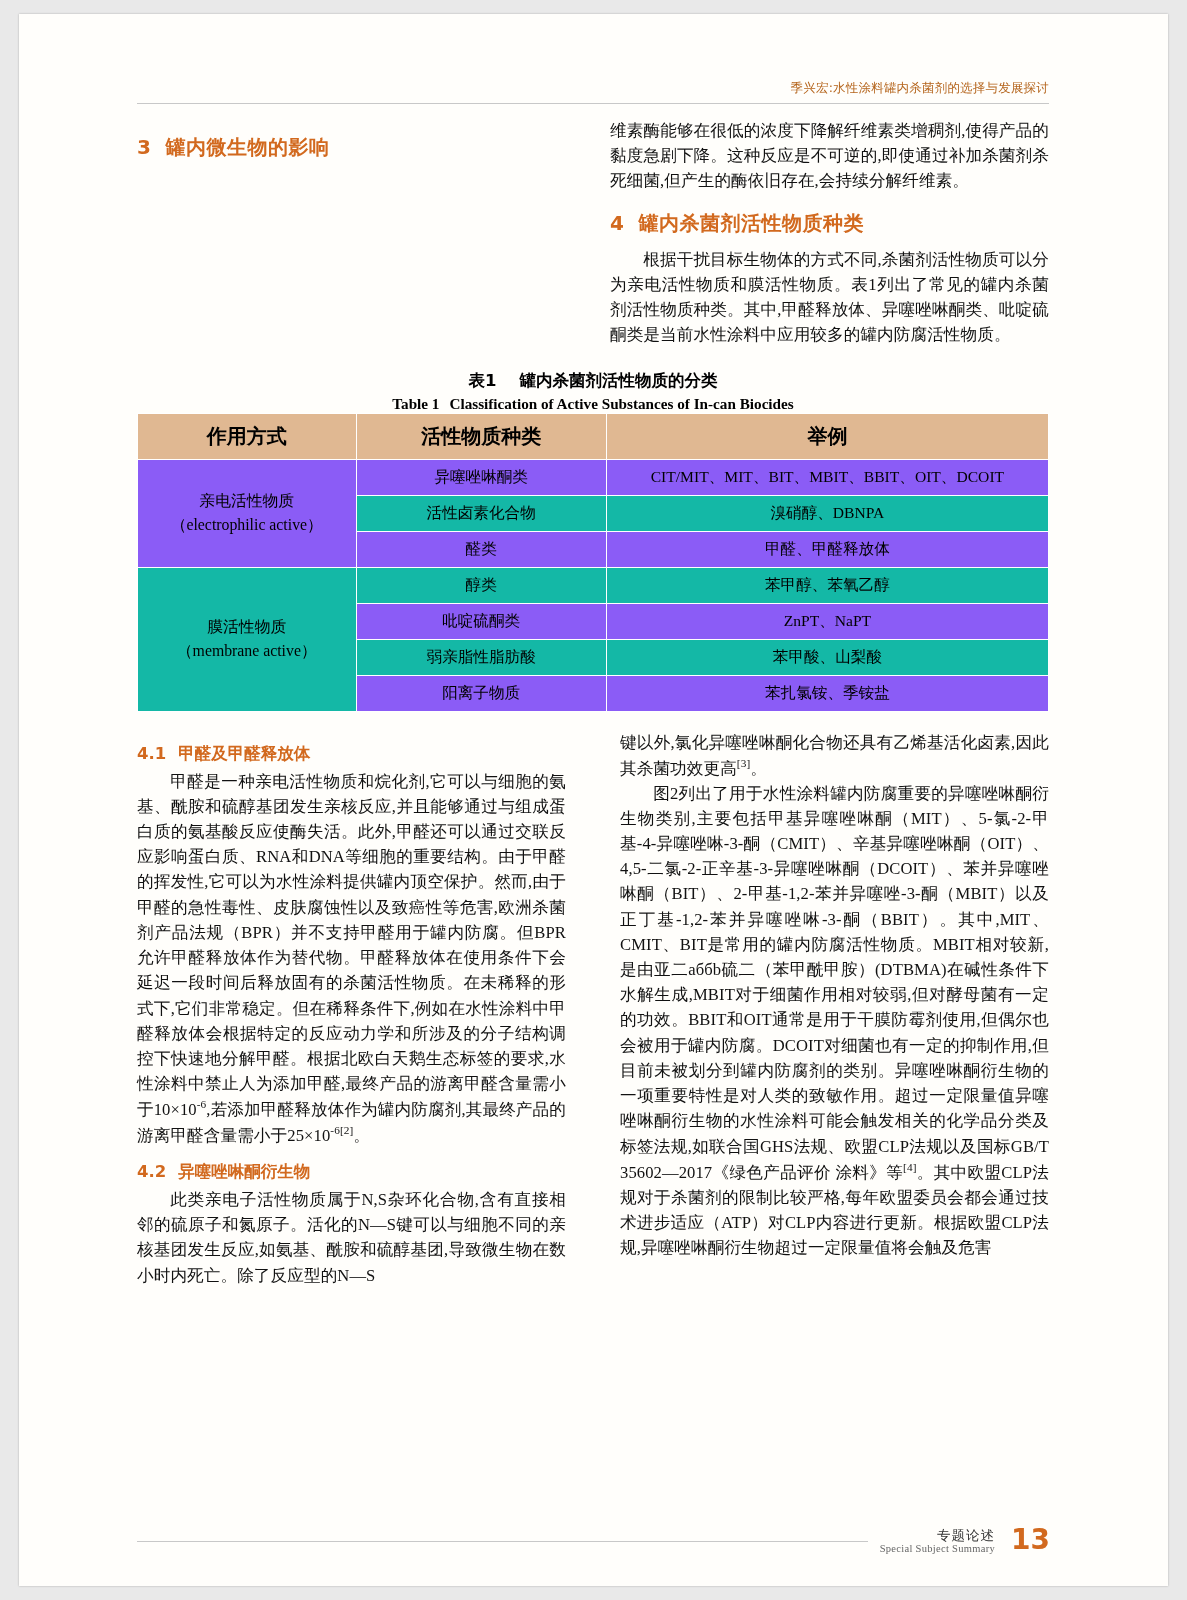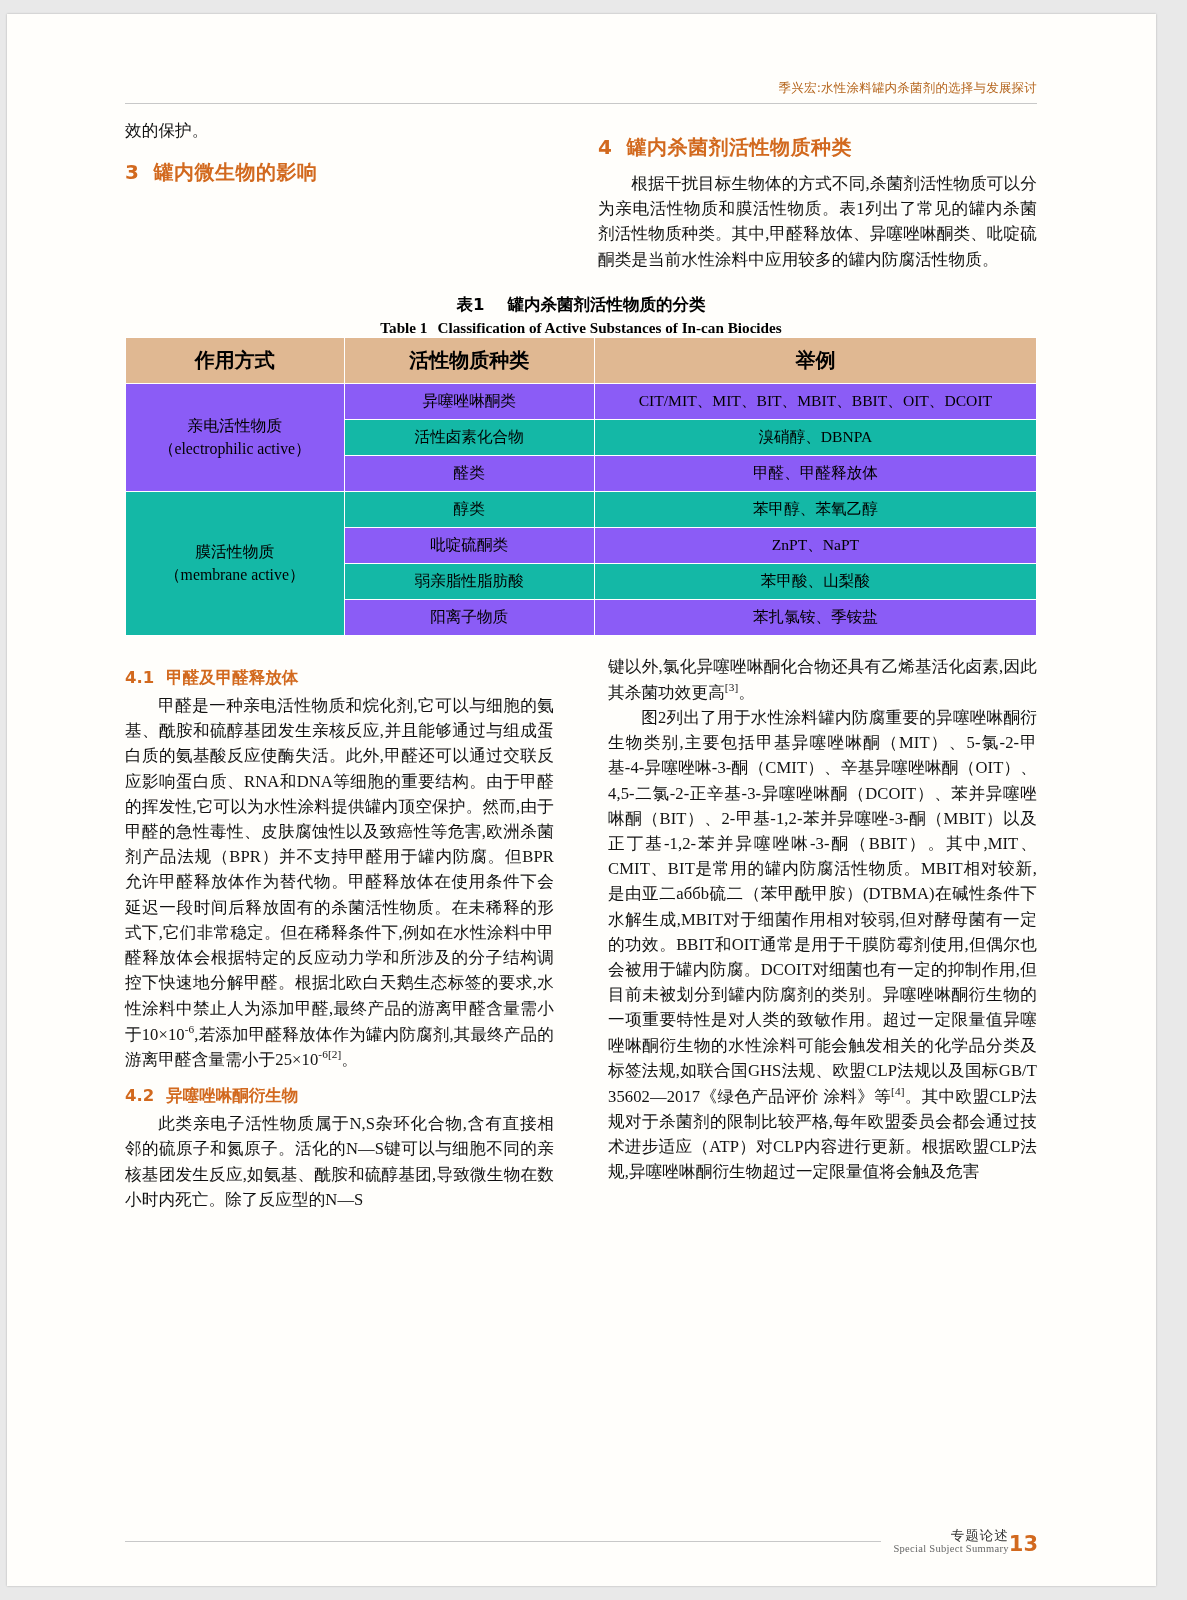--- a/index.html
+++ b/index.html
@@ -3,21 +3,21 @@
 <meta charset="utf-8">
 <style>
   html, body { margin:0; padding:0; }
   body {
     width:1187px; height:1600px;
     background:#e9e9e9;
     font-family:"Liberation Serif", serif;
     -webkit-font-smoothing:antialiased;
   }
   .page {
-    position:absolute; left:7px; top:14px;
+    position:absolute; left:19px; top:14px;
     width:1149px; height:1572px;
     background:#fffefb;
     box-shadow:0 0 2px rgba(0,0,0,.25);
     overflow:hidden;
   }
   .inner {
     position:absolute; left:118px; top:66px; width:912px;
   }
   
   .runhead {
@@ -126,44 +126,44 @@
   }
   .foot-label .cn {
     font-family:"DejaVu Sans", sans-serif;
     font-size:13.5px; color:#333; letter-spacing:1px;
   }
   .foot-label .en {
     font-family:"Liberation Serif", serif;
     font-size:10.5px; color:#666; letter-spacing:.3px;
   }
   .pagenum {
-    margin-left:0;
-    font-family:"DejaVu Sans", sans-serif;
-    font-size:21px; color:#d2691e; font-weight:bold;
+    margin-left:16px;
+    font-family:"DejaVu Sans", sans-serif;
+    font-size:28px; color:#d2691e; font-weight:bold;
   }
   sup { font-size:.68em; vertical-align:super; }
 </style>
 </head>
 <body>
 
 <div class="page">
   <div class="inner">
 
     <div class="runhead-rule">
       <div class="runhead">季兴宏:水性涂料罐内杀菌剂的选择与发展探讨</div>
     </div>
 
     <div class="cols">
       <div class="col">
-        <p>效的保护。</p>
         <h2 class="sec">
           <span class="num">3</span><span>罐内微生物的影响</span>
         </h2>
       </div>
       <div class="col">
+        <p>维素酶能够在很低的浓度下降解纤维素类增稠剂,使得产品的黏度急剧下降。这种反应是不可逆的,即使通过补加杀菌剂杀死细菌,但产生的酶依旧存在,会持续分解纤维素。</p>
         <h2 class="sec">
           <span class="num">4</span><span>罐内杀菌剂活性物质种类</span>
         </h2>
         <p class="ind">根据干扰目标生物体的方式不同,杀菌剂活性物质可以分为亲电活性物质和膜活性物质。表1列出了常见的罐内杀菌剂活性物质种类。其中,甲醛释放体、异噻唑啉酮类、吡啶硫酮类是当前水性涂料中应用较多的罐内防腐活性物质。</p>
       </div>
     </div>
 
     <div class="tblwrap">
       <div class="tcap1">
         <span class="n">表1</span><span>罐内杀菌剂活性物质的分类</span>

